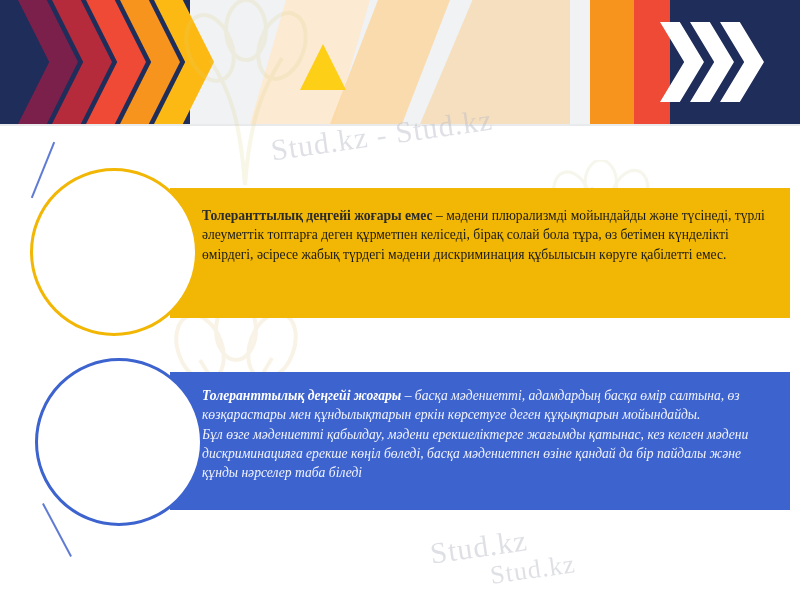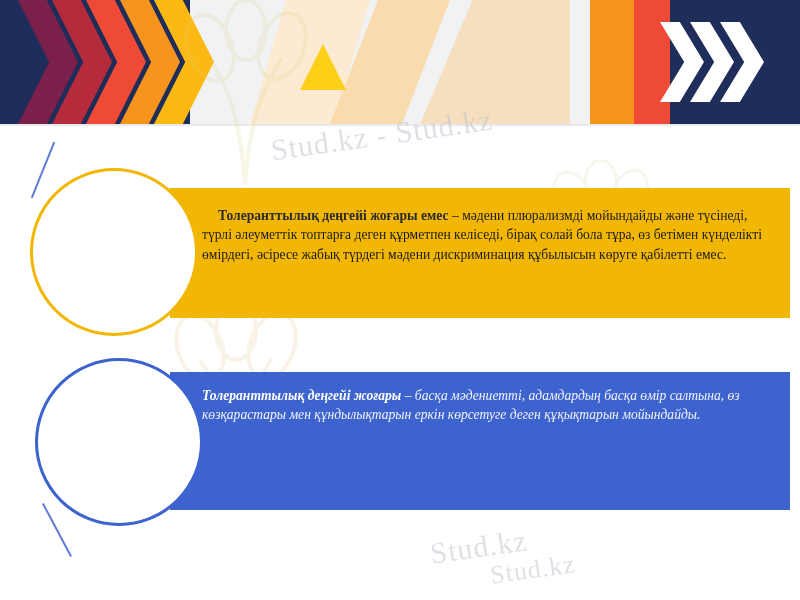--- a/index.html
+++ b/index.html
@@ -185,21 +185,21 @@
     padding: 14px 24px 12px 32px;
     font-style: italic;
   }
   .box p {
     margin: 0;
     font-size: 13.6px;
     line-height: 1.42;
     color: #1a1a1a;
   }
   .box-blue p { color: #f2f4fb; }
-  .lead-y { font-weight: bold; color: #2b2b2b; margin-left: 16px; }
+  .lead-y { font-weight: bold; color: #2b2b2b; }
   .lead-b { font-weight: bold; color: #ffffff; }
 
   
   .circle {
     position: absolute;
     border-radius: 50%;
     background: #ffffff;
     box-sizing: border-box;
   }
   .circle-yellow {
@@ -293,16 +293,17 @@
   <div class="tail tail-top"></div>
   <div class="tail tail-bottom"></div>
 
   <div class="box box-yellow">
     <p><span class="lead-y">Толеранттылық деңгейі жоғары емес</span><span> – мәдени плюрализмді мойындайды және түсінеді, түрлі әлеуметтік топтарға деген құрметпен келіседі, бірақ солай бола тұра,  өз бетімен күнделікті өмірдегі, әсіресе жабық түрдегі мәдени дискриминация құбылысын көруге қабілетті емес.</span></p>
   </div>
   <div class="circle circle-yellow"></div>
 
   <div class="box box-blue">
     <p><span class="lead-b">Толеранттылық деңгейі жоғары</span><span> – басқа мәдениетті, адамдардың басқа өмір салтына, өз көзқарастары мен құндылықтарын еркін көрсетуге деген құқықтарын мойындайды.</span></p>
+    <p>Бұл өзге мәдениетті қабылдау, мәдени ерекшеліктерге жағымды  қатынас, кез келген мәдени дискриминацияға ерекше көңіл бөледі, басқа мәдениетпен өзіне қандай да бір  пайдалы және құнды нәрселер таба біледі</p>
   </div>
   <div class="circle circle-blue"></div>
 
 </div>
 
 </body></html>

